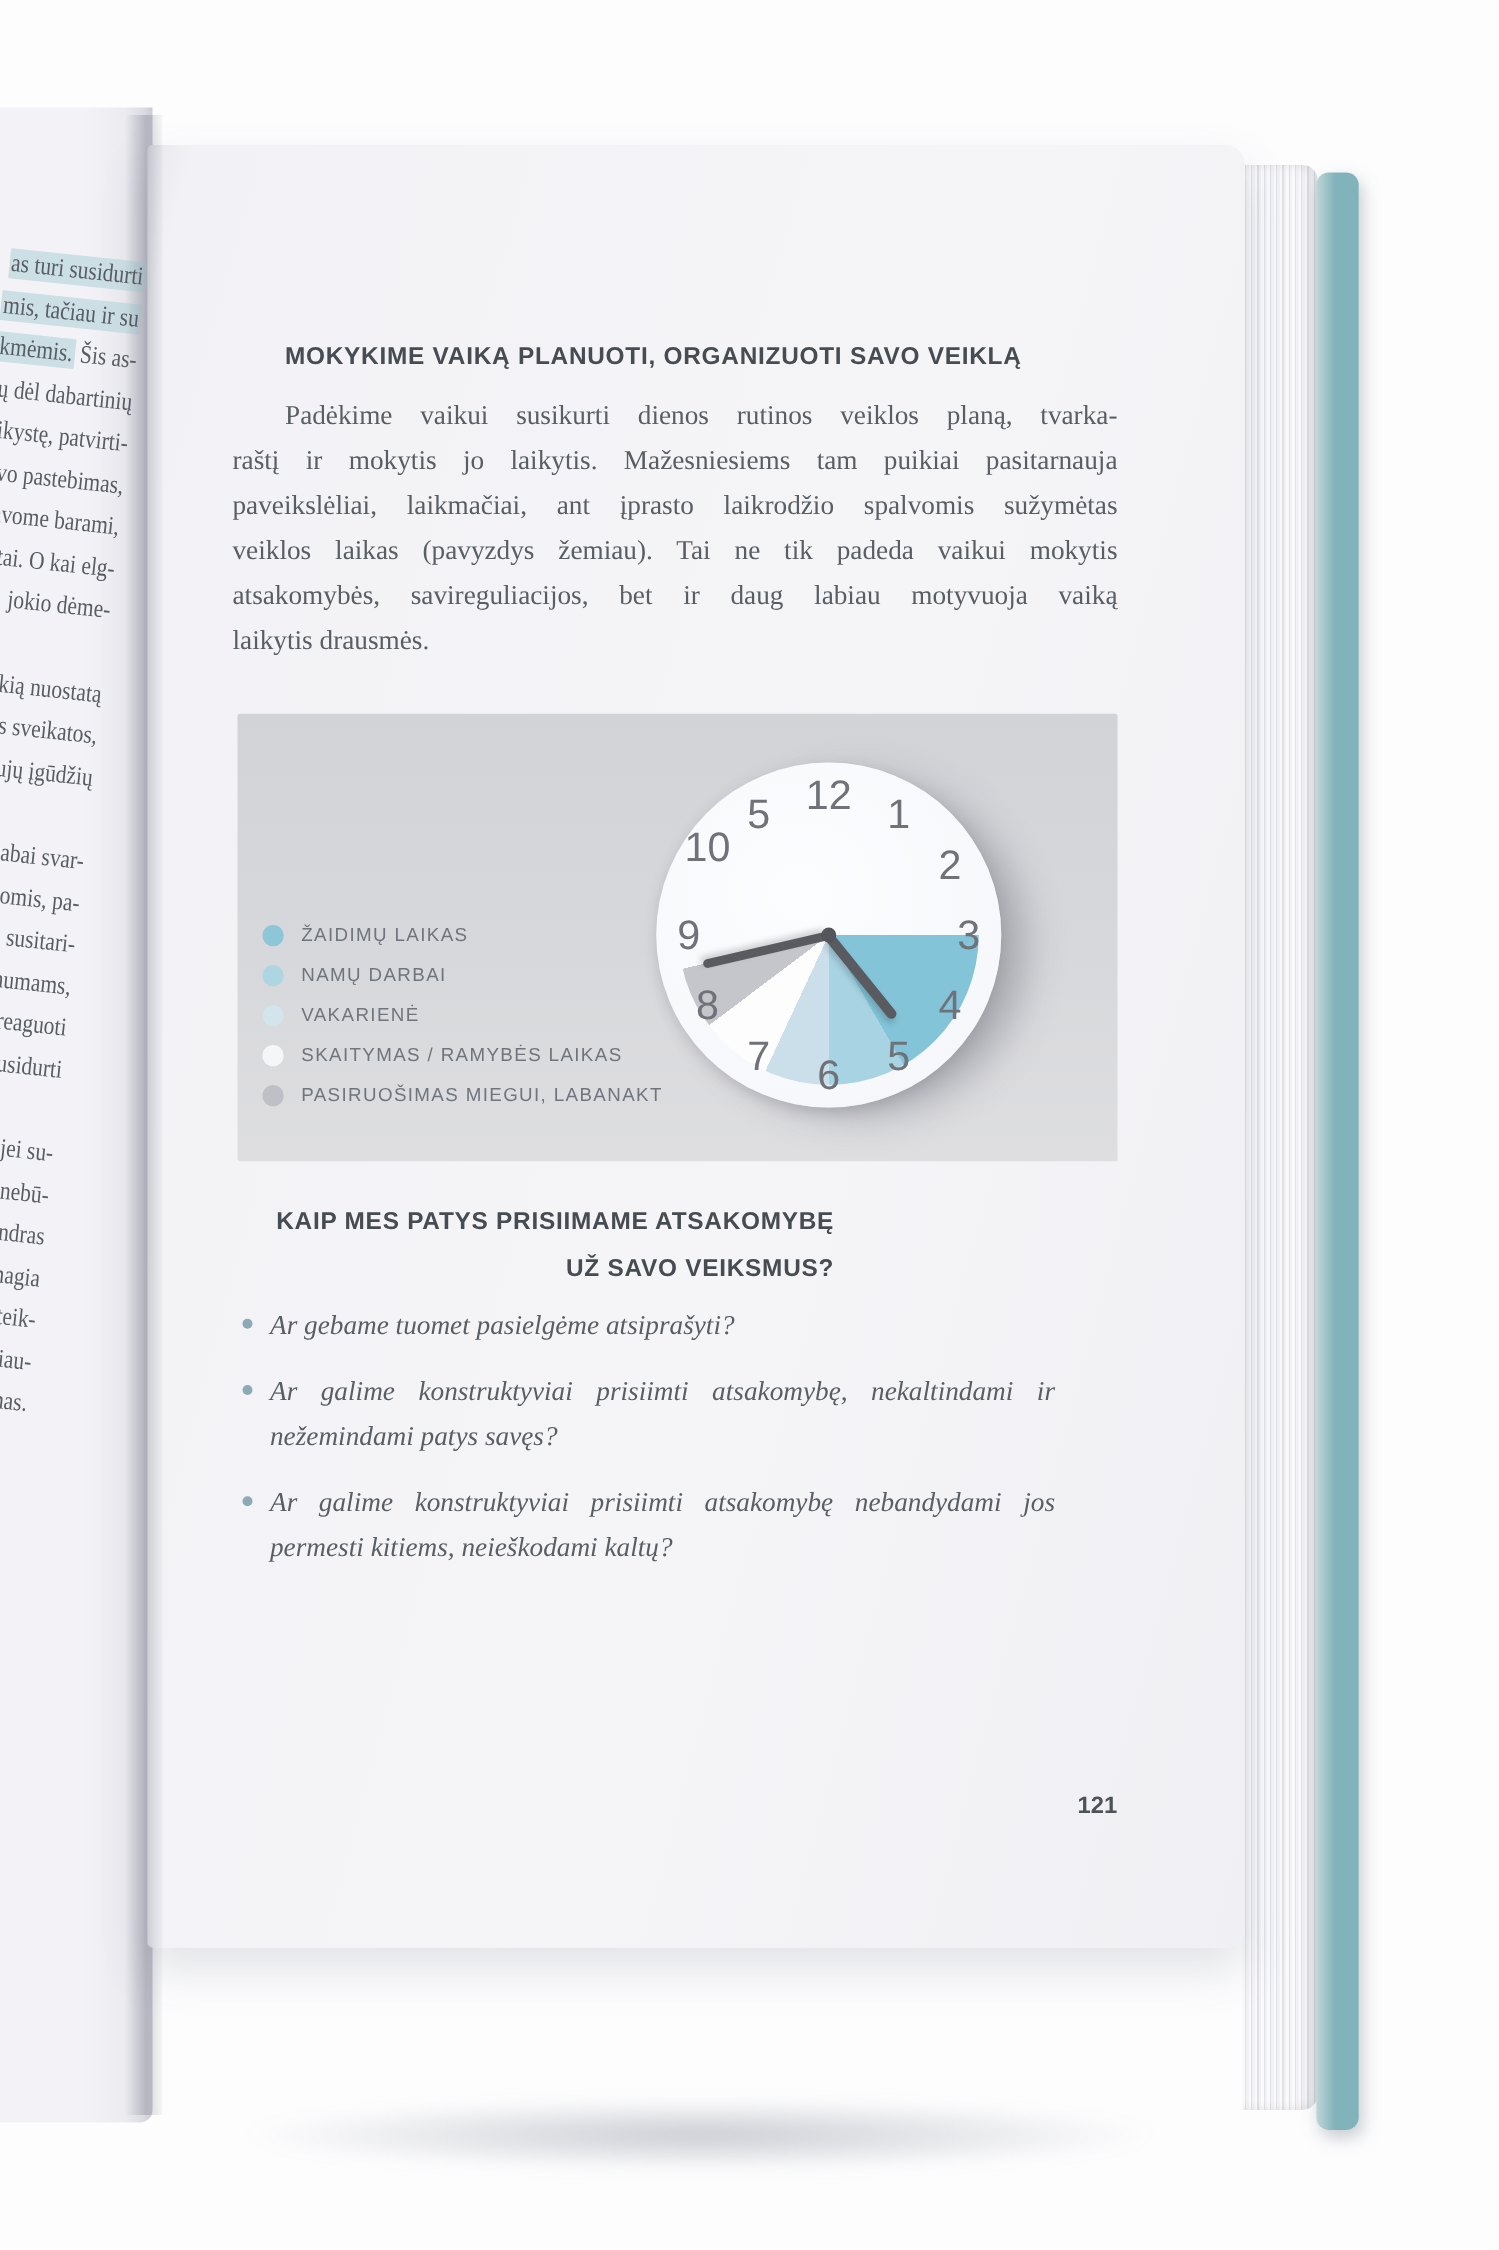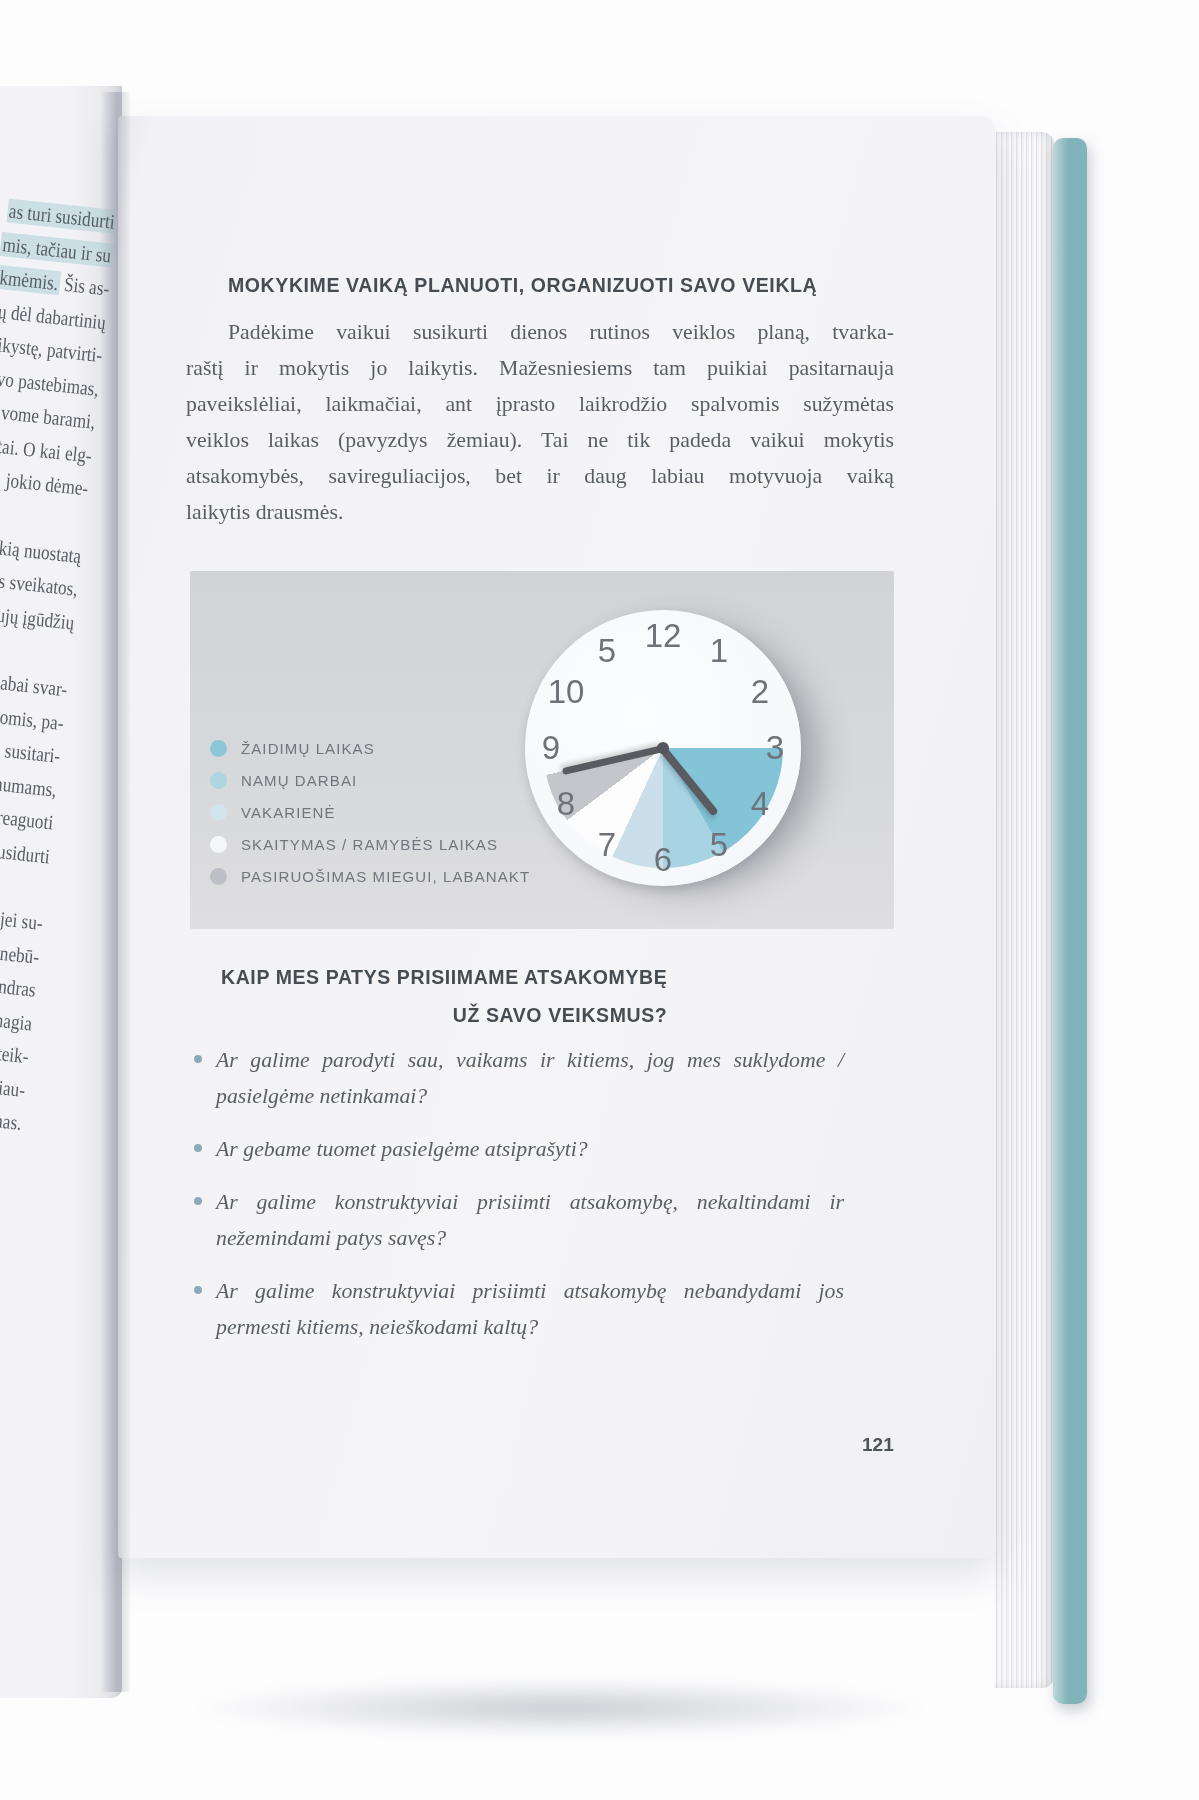--- a/index.html
+++ b/index.html
@@ -196,64 +196,55 @@
             <span class="clock-number" style="left: 138px; top: 26px;">12</span>
             <span class="clock-number" style="left: 194px; top: 41.0052px;">1</span>
             <span class="clock-number" style="left: 234.995px; top: 82px;">2</span>
             <span class="clock-number" style="left: 250px; top: 138px;">3</span>
             <span class="clock-number" style="left: 234.995px; top: 194px;">4</span>
             <span class="clock-number" style="left: 194px; top: 234.995px;">5</span>
             <span class="clock-number" style="left: 138px; top: 250px;">6</span>
             <span class="clock-number" style="left: 82px; top: 234.995px;">7</span>
             <span class="clock-number" style="left: 41.0052px; top: 194px;">8</span>
             <span class="clock-number" style="left: 26px; top: 138px;">9</span>
-            <span class="clock-number" style="left: 41.0052px; top: 82px;">10</span>
+            <span class="clock-number" style="left: 41.0052px; top: 68px;">10</span>
             <span class="clock-number" style="left: 82px; top: 41.0052px;">5</span>
           </div>
         <div class="hand hour" id="hourHand" style="transform: rotate(51deg);"></div>
         <div class="hand minute" id="minuteHand" style="transform: rotate(167deg);"></div>
         <div class="hub"></div>
       </div>
     </div>
 
     <h2 class="question-heading"><span>KAIP MES PATYS PRISIIMAME ATSAKOMYBĘ</span><br>
     <span>UŽ SAVO VEIKSMUS?</span></h2>
 
     <div class="questions" id="questions">
         <div class="question">
           <div class="q-marker">
             <i></i>
           </div>
           <div class="q-text">
-            <div class="jline">Ar galime parodyti sau, vaikams ir kitiems, jog mes suklydome /</div>
-            <div class="jlast">pasielgėme netinkamai?</div>
+            <div class="jlast">Ar gebame tuomet pasielgėme atsiprašyti?</div>
           </div>
         </div>
         <div class="question">
           <div class="q-marker">
             <i></i>
           </div>
           <div class="q-text">
-            <div class="jlast">Ar gebame tuomet pasielgėme atsiprašyti?</div>
+            <div class="jline">Ar galime konstruktyviai prisiimti atsakomybę, nekaltindami ir</div>
+            <div class="jlast">nežemindami patys savęs?</div>
           </div>
         </div>
         <div class="question">
           <div class="q-marker">
             <i></i>
           </div>
           <div class="q-text">
-            <div class="jline">Ar galime konstruktyviai prisiimti atsakomybę, nekaltindami ir</div>
-            <div class="jlast">nežemindami patys savęs?</div>
-          </div>
-        </div>
-        <div class="question">
-          <div class="q-marker">
-            <i></i>
-          </div>
-          <div class="q-text">
             <div class="jline">Ar galime konstruktyviai prisiimti atsakomybę nebandydami jos</div>
             <div class="jlast">permesti kitiems, neieškodami kaltų?</div>
           </div>
         </div>
       </div>
 
     <div class="page-number">121</div>
   </div>
 
   <div class="fore-edge"></div>

